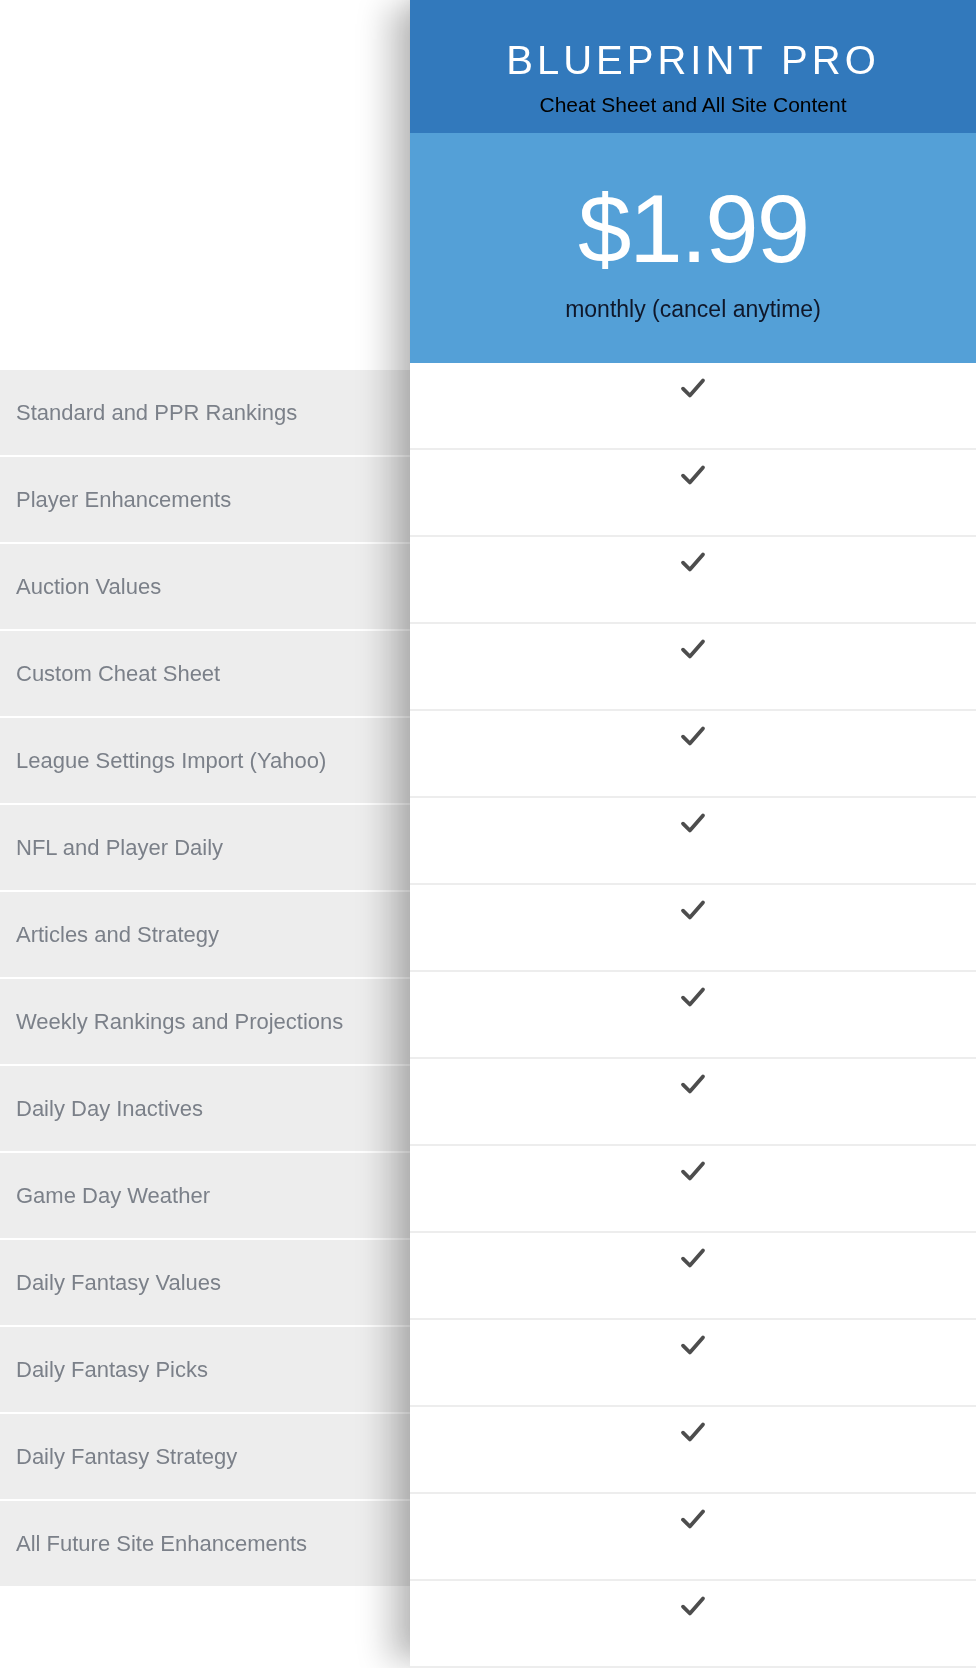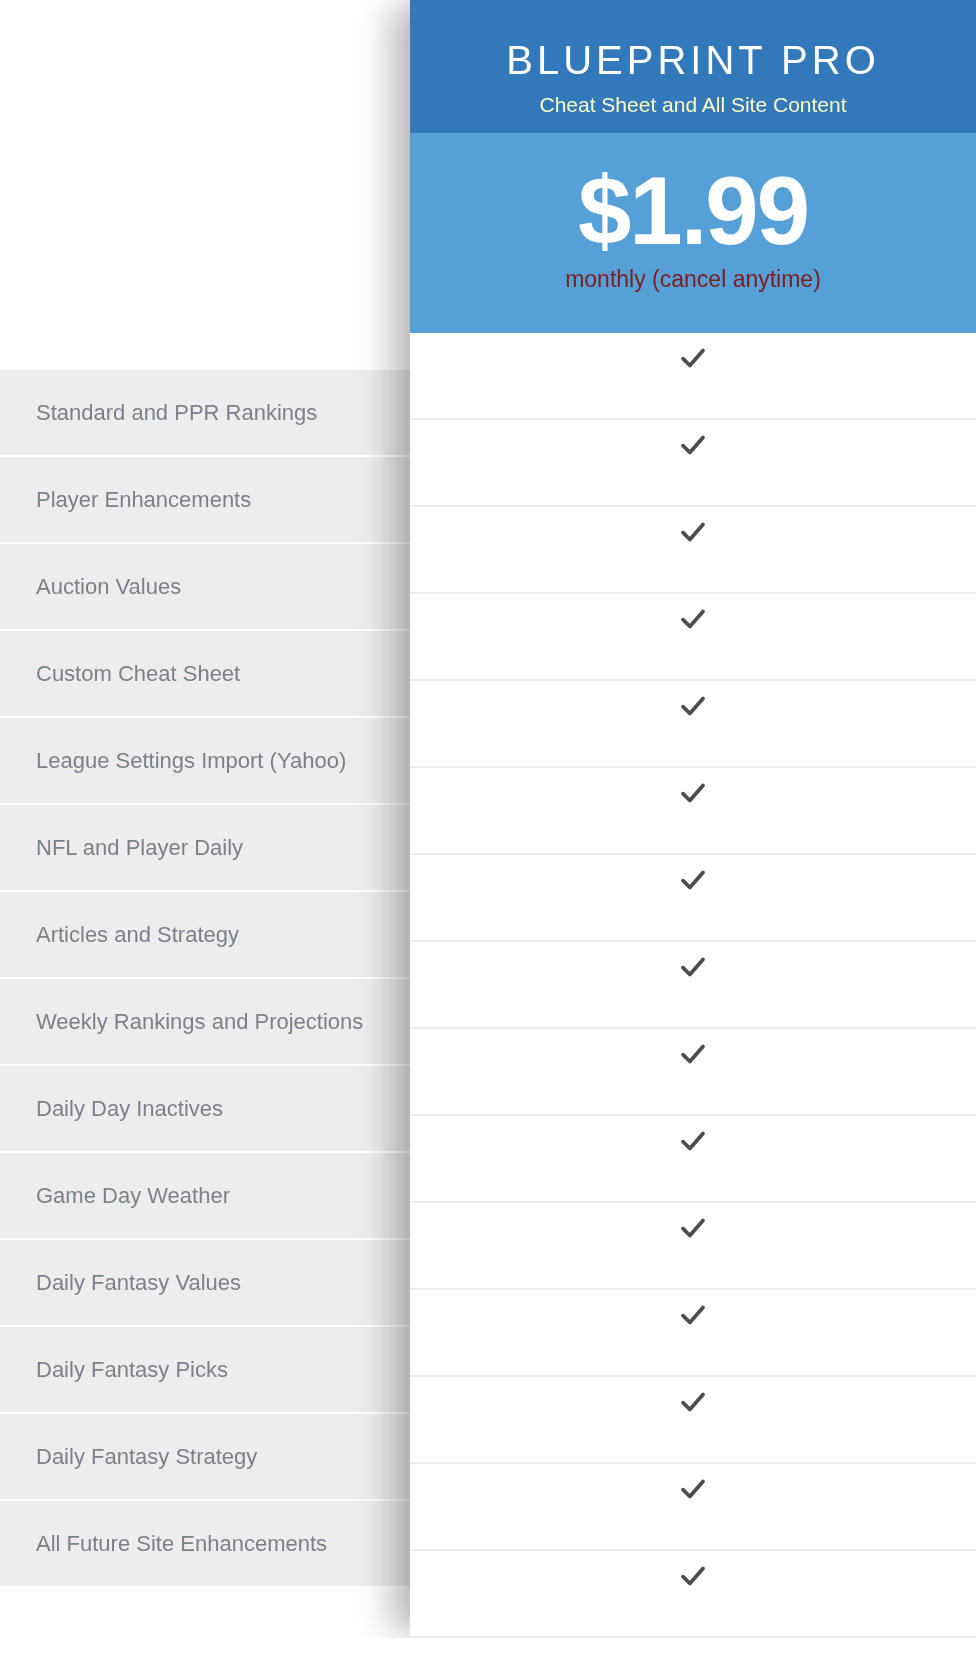--- a/index.html
+++ b/index.html
@@ -33,45 +33,46 @@
   }
   .plan-title {
     font-size: 40px;
     font-weight: 400;
     letter-spacing: 4px;
     margin-bottom: 10px;
   }
   .plan-subtitle {
     font-size: 21px;
     font-weight: 300;
-    color: #fef9c3;
+    color: #000000;
   }
   .plan-price-block {
     background: #54a0d7;
     color: #ffffff;
     text-align: center;
     padding: 28px 20px 40px;
   }
   .plan-price {
     font-size: 96px;
-    font-weight: 700;
+    font-weight: 400;
     line-height: 1.05;
     letter-spacing: -2px;
+    margin-top: 18px;
   }
   .plan-period {
     font-size: 23px;
     font-weight: 300;
-    color: #7f1d1d;
-    margin-top: 4px;
+    color: #0f172a;
+    margin-top: 16px;
   }
   .feature-row {
     height: 87px;
     display: flex;
     align-items: center;
-    padding: 0 36px;
+    padding: 0 16px;
     font-size: 22px;
     color: #7b8089;
     background: #ededed;
     border-bottom: 2px solid #ffffff;
     font-weight: 400;
   }
   .check-row {
     height: 87px;
     display: flex;
     align-items: flex-start;

